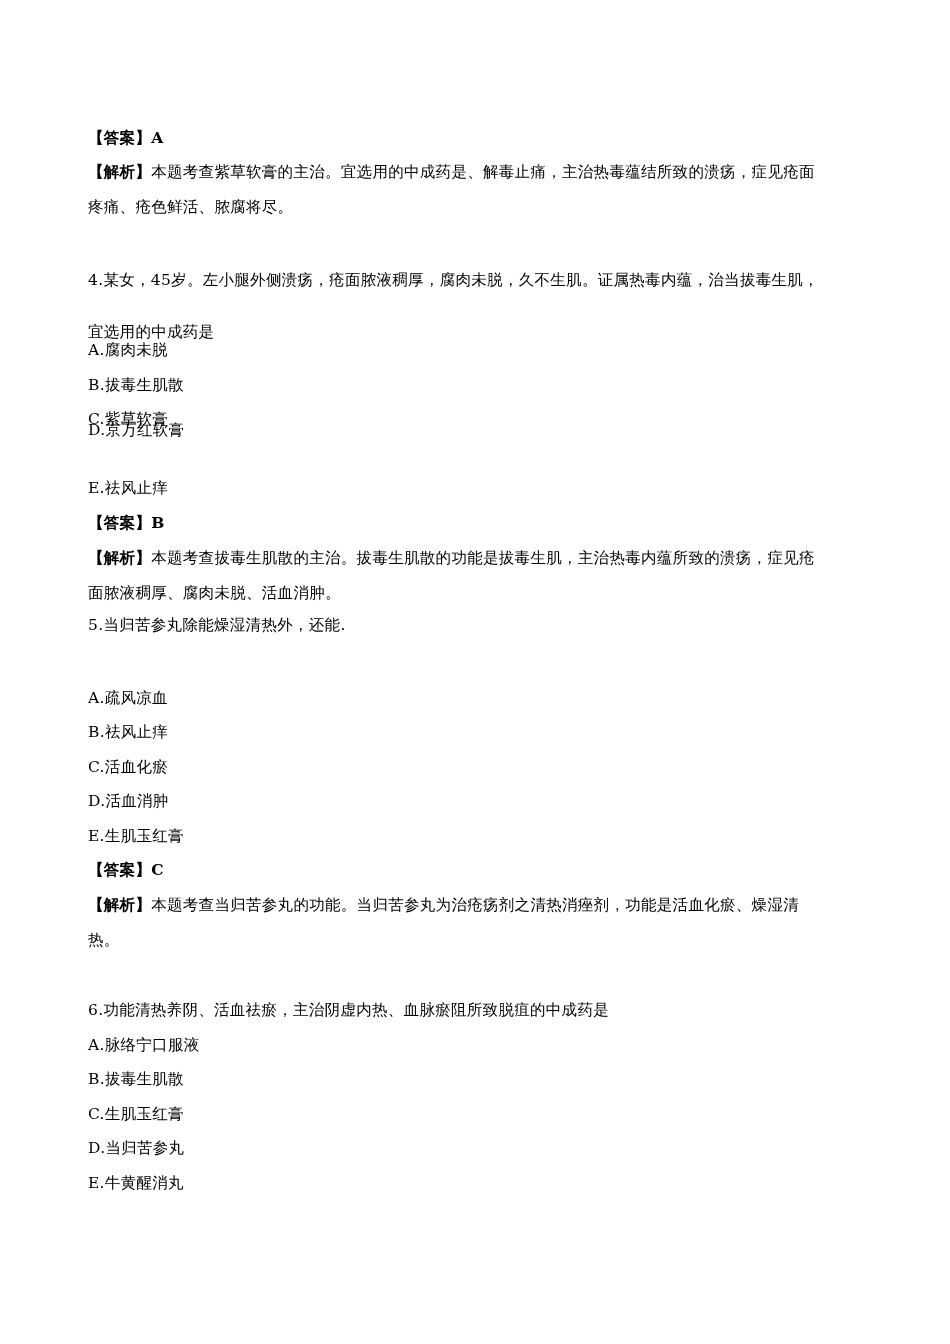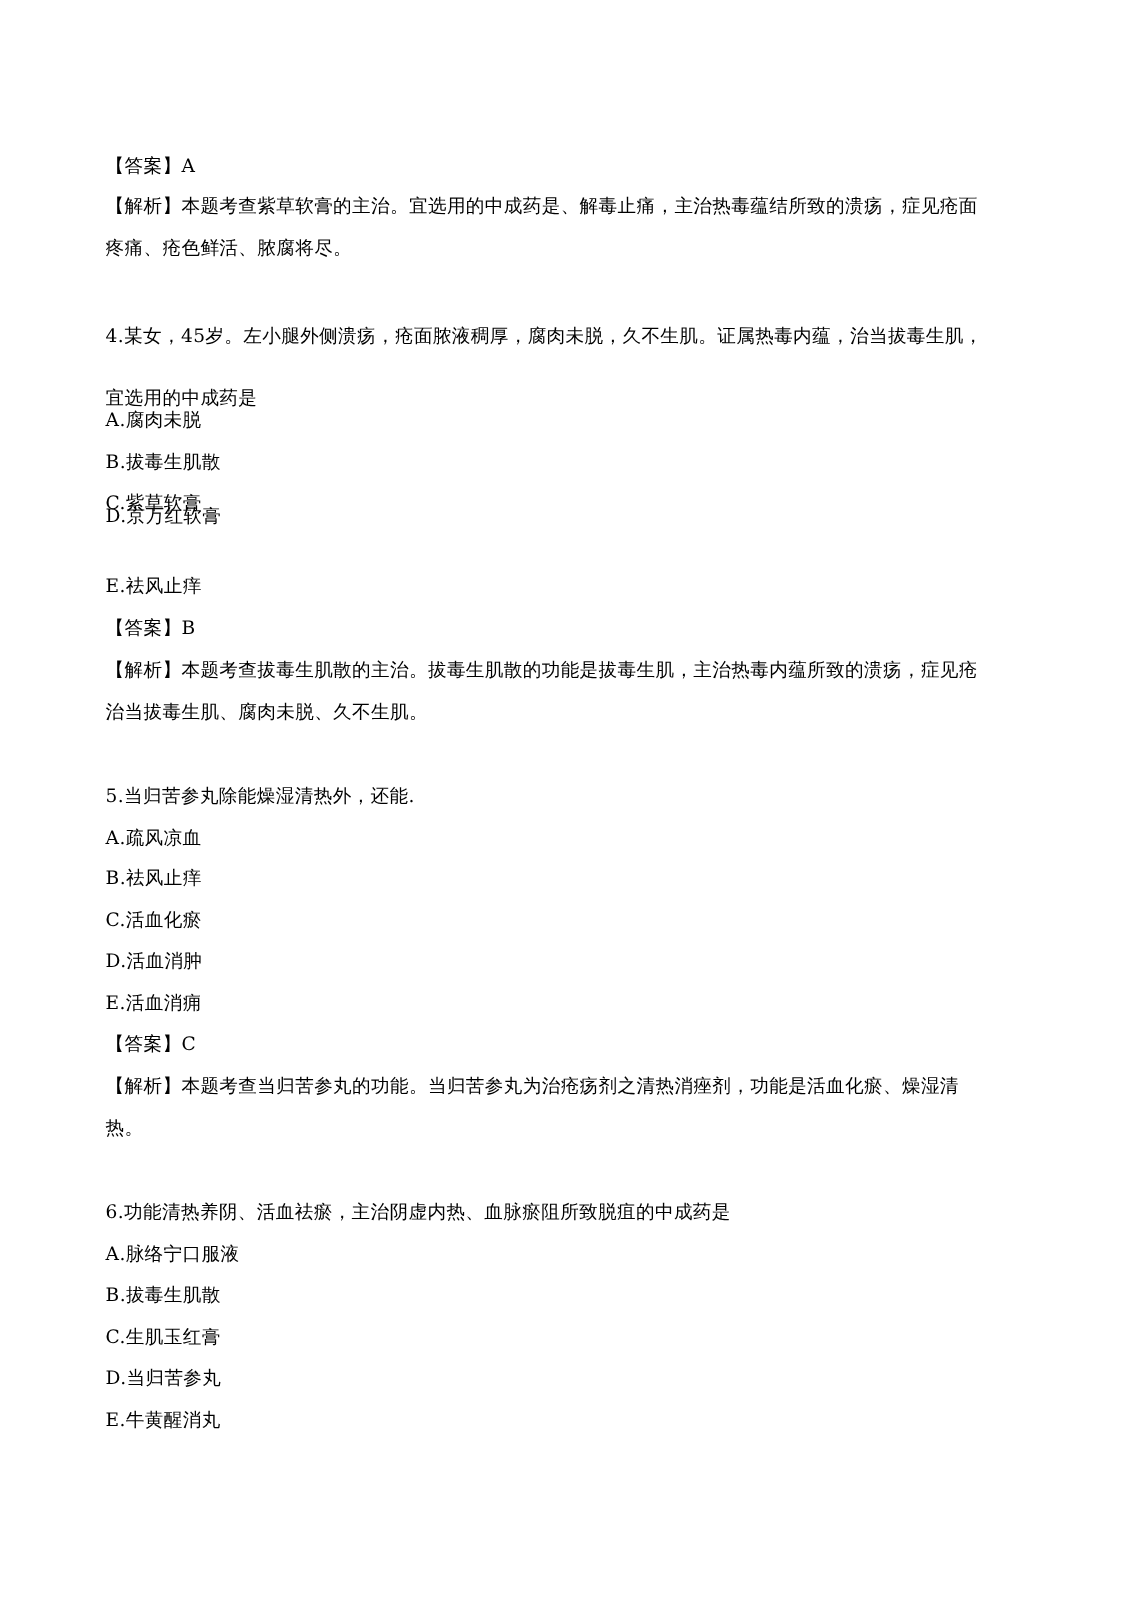--- a/index.html
+++ b/index.html
@@ -1,20 +1,20 @@
 <!DOCTYPE html>
 <html><head>
 <meta charset="utf-8">
 <style>
   html, body { margin: 0; padding: 0; background: #ffffff; }
   body { width: 950px; height: 1344px; position: relative; overflow: hidden;
          font-family: "DejaVu Serif", "Liberation Serif", serif; color: #000; }
   .page { position: absolute; left: 88px; top: 0; width: 780px; }
   .line { position: absolute; left: 0; font-size: 15.5px; line-height: 20px; white-space: nowrap; letter-spacing: 0.3px; }
-  .bold { font-weight: normal; }
+  .bold { font-weight: bold; }
 </style>
 </head>
 <body>
 
 <div class="page">
 
   <div class="line" style="top:128px">
     <span class="bold">【答案】</span><span class="bold">A</span>
   </div>
   <div class="line" style="top:162px">
@@ -28,28 +28,28 @@
   <div class="line" style="top:375px">B.拔毒生肌散</div>
   <div class="line" style="top:409px">C.紫草软膏</div>
   <div class="line" style="top:420px">D.京万红软膏</div>
   <div class="line" style="top:478px">E.祛风止痒</div>
   <div class="line" style="top:513px">
     <span class="bold">【答案】</span><span class="bold">B</span>
   </div>
   <div class="line" style="top:548px">
     <span class="bold">【解析】</span><span>本题考查拔毒生肌散的主治。拔毒生肌散的功能是拔毒生肌，主治热毒内蕴所致的溃疡，症见疮</span>
   </div>
-  <div class="line" style="top:583px">治当拔毒生肌、腐肉未脱、久不生肌。</div>
+  <div class="line" style="top:583px">面脓液稠厚、腐肉未脱、活血消肿。</div>
 
-  <div class="line" style="top:653px">5.当归苦参丸除能燥湿清热外，还能.</div>
+  <div class="line" style="top:615px">5.当归苦参丸除能燥湿清热外，还能.</div>
   <div class="line" style="top:688px">A.疏风凉血</div>
   <div class="line" style="top:722px">B.祛风止痒</div>
   <div class="line" style="top:757px">C.活血化瘀</div>
   <div class="line" style="top:791px">D.活血消肿</div>
-  <div class="line" style="top:826px">E.活血消痈</div>
+  <div class="line" style="top:826px">E.生肌玉红膏</div>
   <div class="line" style="top:860px">
     <span class="bold">【答案】</span><span class="bold">C</span>
   </div>
   <div class="line" style="top:895px">
     <span class="bold">【解析】</span><span>本题考查当归苦参丸的功能。当归苦参丸为治疮疡剂之清热消痤剂，功能是活血化瘀、燥湿清</span>
   </div>
   <div class="line" style="top:930px">热。</div>
 
   <div class="line" style="top:1000px">6.功能清热养阴、活血祛瘀，主治阴虚内热、血脉瘀阻所致脱疽的中成药是</div>
   <div class="line" style="top:1035px">A.脉络宁口服液</div>

